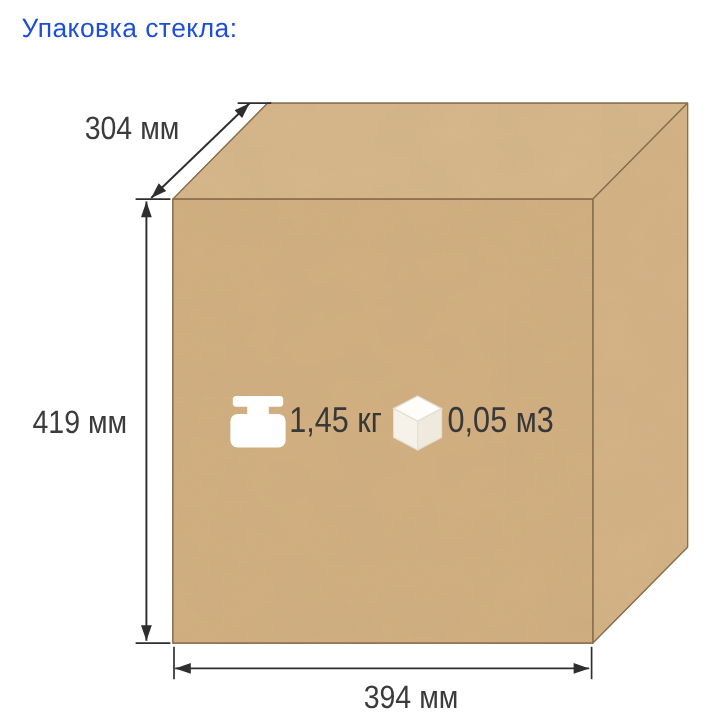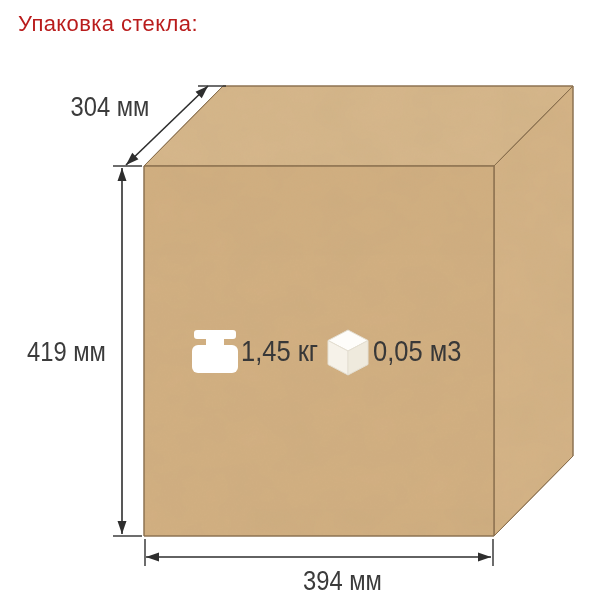--- a/index.html
+++ b/index.html
@@ -24,21 +24,21 @@
   }
   .label {
     position: absolute;
     color: #3f3f3f;
     white-space: nowrap;
     user-select: none;
   }
   .title {
     font-size: 22px;
     letter-spacing: 0.4px;
-    color: #b91c1c;
+    color: #1d4ed8;
   }
   .dim {
     font-size: 27px;
     text-align: center;
     transform: scaleX(0.88);
     transform-origin: center;
     color: #3b3b3b;
   }
   .spec {
     font-size: 30px;

